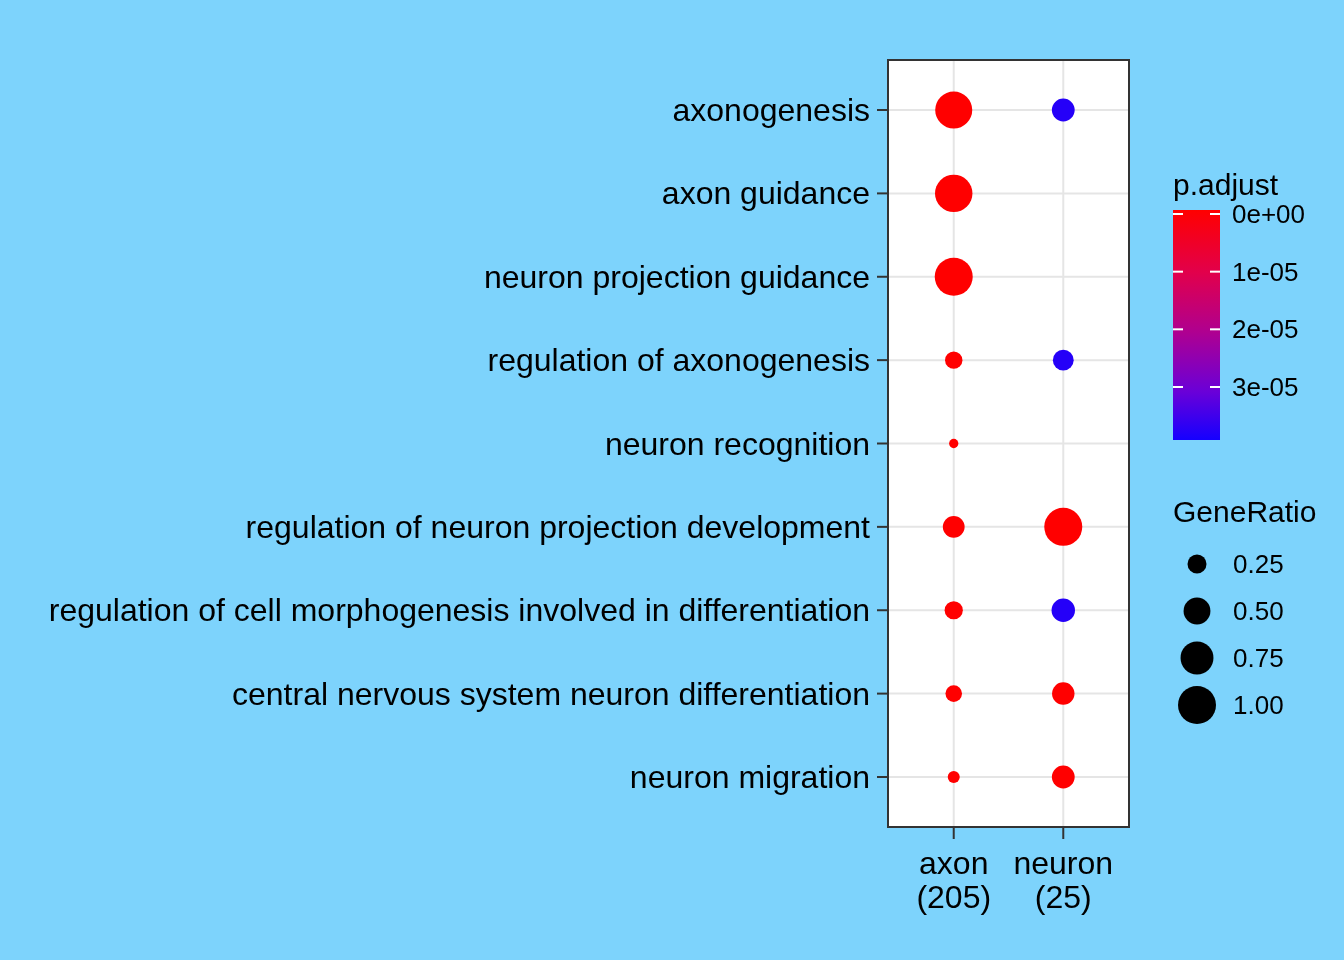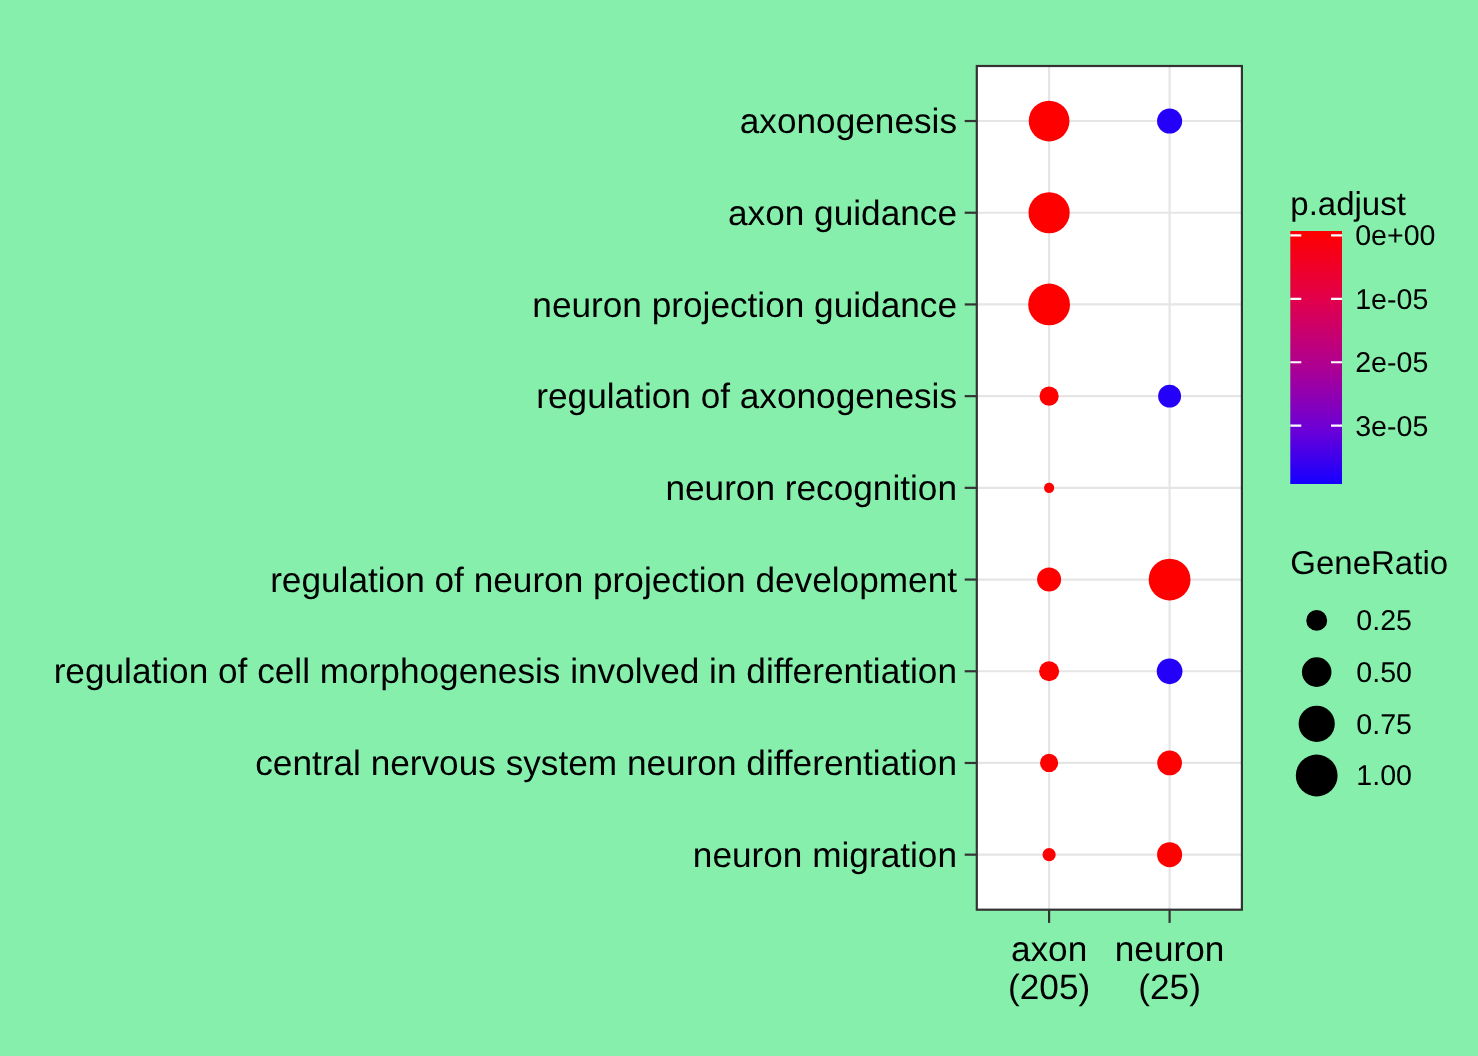--- a/index.html
+++ b/index.html
@@ -1,20 +1,20 @@
 <!DOCTYPE html>
 <html><head>
 <meta charset="utf-8">
 <style>
   html, body { margin: 0; padding: 0; background: #ffffff; }
   .figure {
     position: relative;
     width: 1344px;
     height: 960px;
-    background: #86efac;
+    background: #7dd3fc;
     font-family: "Liberation Sans", sans-serif;
   }
   svg text {
     font-family: "Liberation Sans", sans-serif;
     fill: #000000;
   }
 </style>
 </head>
 <body>
 

